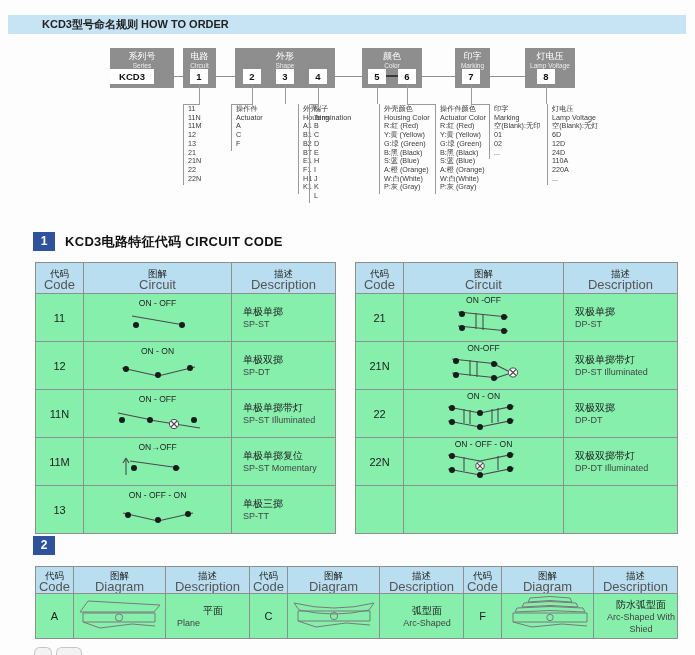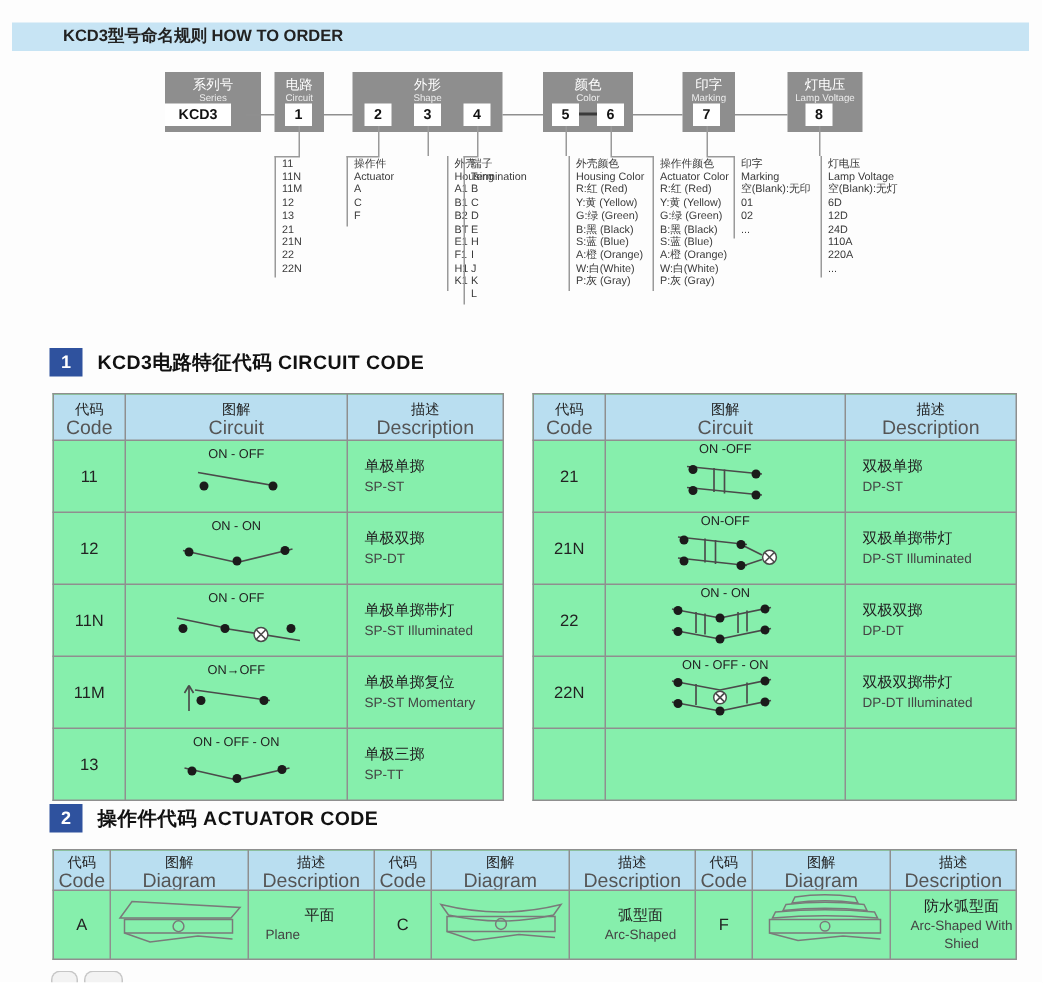--- a/index.html
+++ b/index.html
@@ -470,21 +470,20 @@
         <td class="desc">
           <div class="d-cn"></div>
             <div class="d-en"></div>
         </td>
       </tr>
     </tbody>
   </table>
 
   <div class="sec-head" style="left:33px;top:536px">
     <div class="badge">2</div>
-    <div class="sec-title">操作件代码 ACTUATOR CODE</div>
   </div>
 
   <table class="dtable at" style="left:35px;top:566px;width:642px">
     <colgroup>
       <col style="width:38px">
         <col style="width:92px">
         <col style="width:84px">
       <col style="width:38px">
         <col style="width:92px">
         <col style="width:84px">

